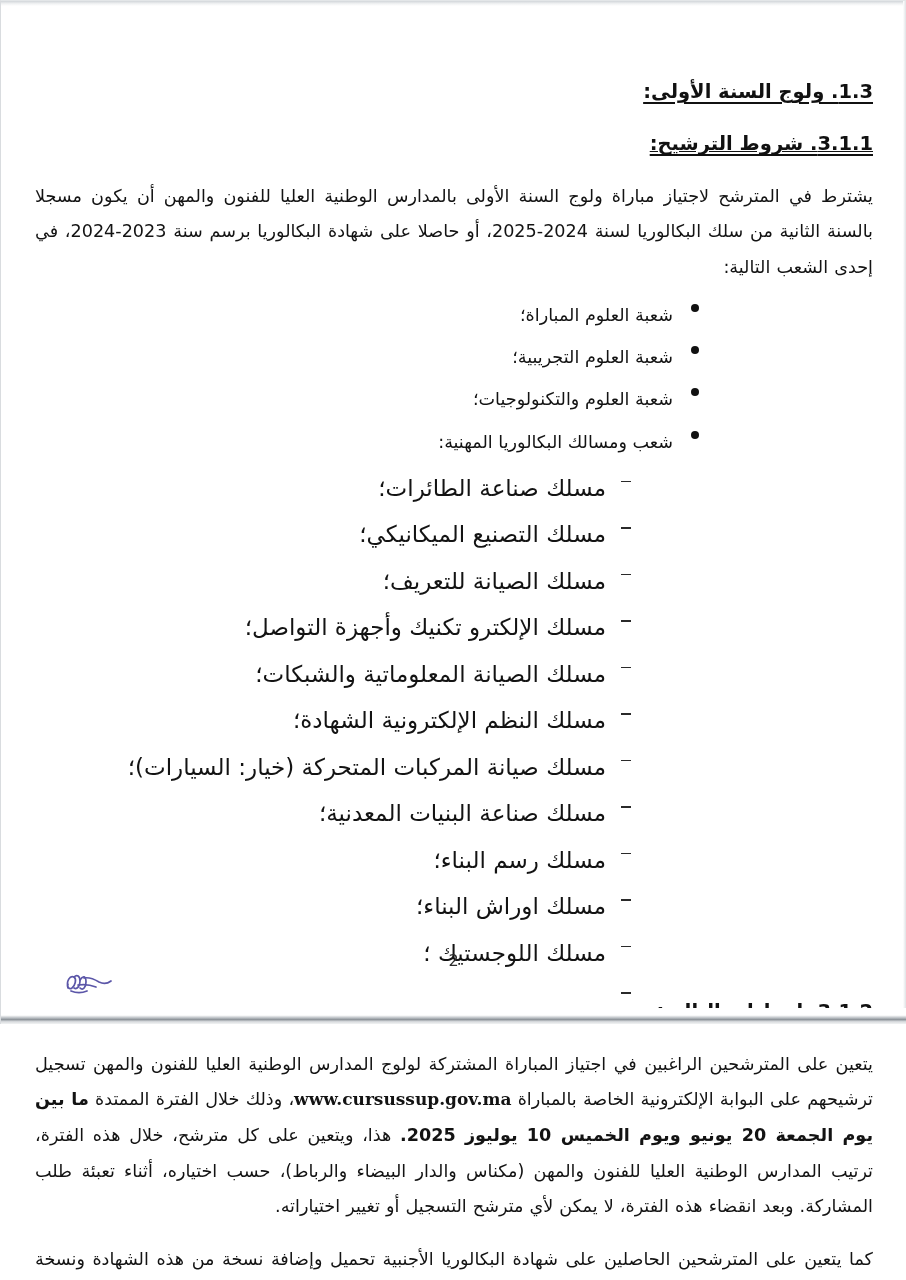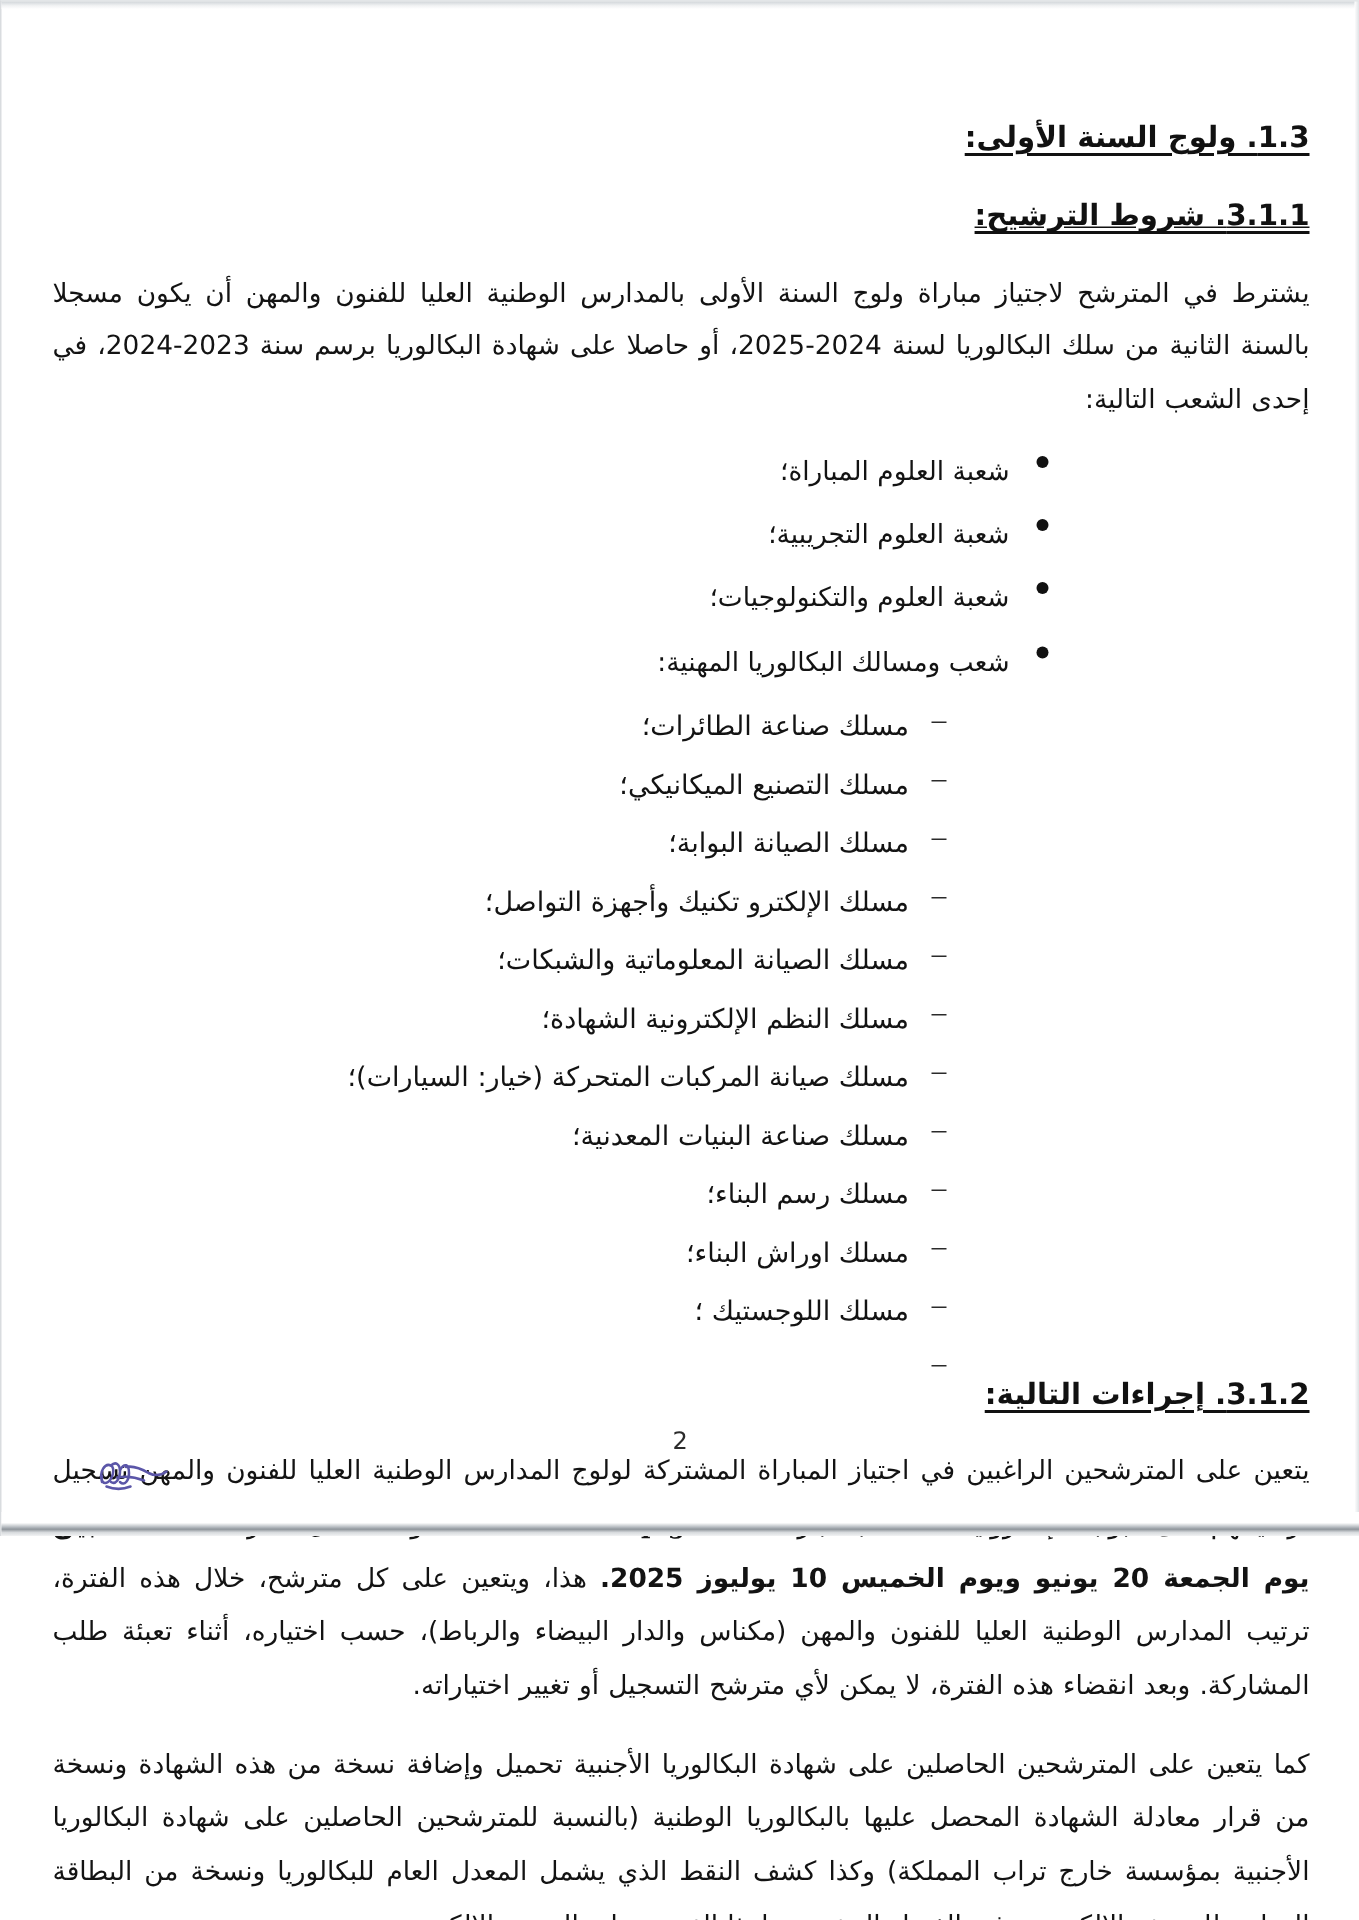--- a/index.html
+++ b/index.html
@@ -126,21 +126,21 @@
   }
 
   
   .dlist {
     list-style: none;
     margin: 3px 0 0 0;
     padding: 0;
   }
   .dlist li {
     position: relative;
-    font-size: 18px;
+    font-size: 23px;
     color: #131313;
     line-height: 1.5;
     margin: 0 0 12px 0;
     padding: 0 283px 0 0;
     text-align: right;
     direction: rtl;
   }
   .dlist li .dash {
     position: absolute;
     right: 258px;
@@ -187,21 +187,21 @@
     <ul class="blist">
       <li><span class="bullet"></span><span>شعبة العلوم المباراة؛</span></li>
       <li><span class="bullet"></span><span>شعبة العلوم التجريبية؛</span></li>
       <li><span class="bullet"></span><span>شعبة العلوم والتكنولوجيات؛</span></li>
       <li><span class="bullet"></span><span>شعب ومسالك البكالوريا المهنية:</span></li>
     </ul>
 
     <ul class="dlist">
       <li><span class="dash"></span><span>مسلك صناعة الطائرات؛</span></li>
       <li><span class="dash"></span><span>مسلك التصنيع الميكانيكي؛</span></li>
-      <li><span class="dash"></span><span>مسلك الصيانة البوابة؛</span></li>
+      <li><span class="dash"></span><span>مسلك الصيانة للتعريف؛</span></li>
       <li><span class="dash"></span><span>مسلك الإلكترو تكنيك وأجهزة التواصل؛</span></li>
       <li><span class="dash"></span><span>مسلك الصيانة المعلوماتية والشبكات؛</span></li>
       <li><span class="dash"></span><span>مسلك النظم الإلكترونية الشهادة؛</span></li>
       <li><span class="dash"></span><span>مسلك صيانة المركبات المتحركة (خيار: السيارات)؛</span></li>
       <li><span class="dash"></span><span>مسلك صناعة البنيات المعدنية؛</span></li>
       <li><span class="dash"></span><span>مسلك رسم البناء؛</span></li>
       <li><span class="dash"></span><span>مسلك اوراش البناء؛</span></li>
       <li><span class="dash"></span><span>مسلك اللوجستيك ؛</span></li>
       <li><span class="dash"></span></li>
     </ul>

